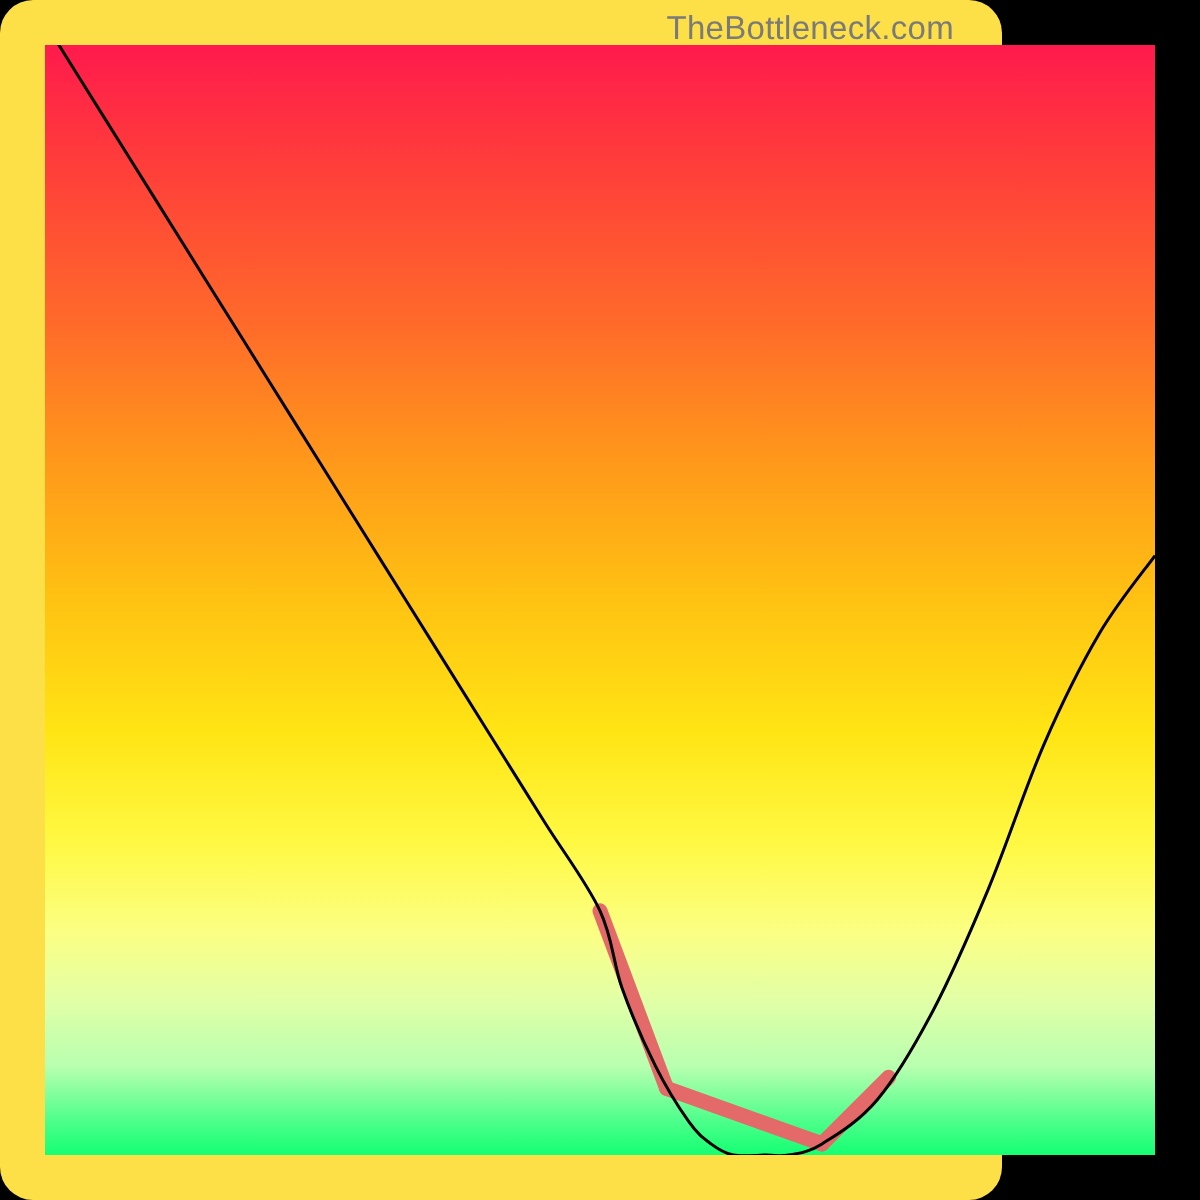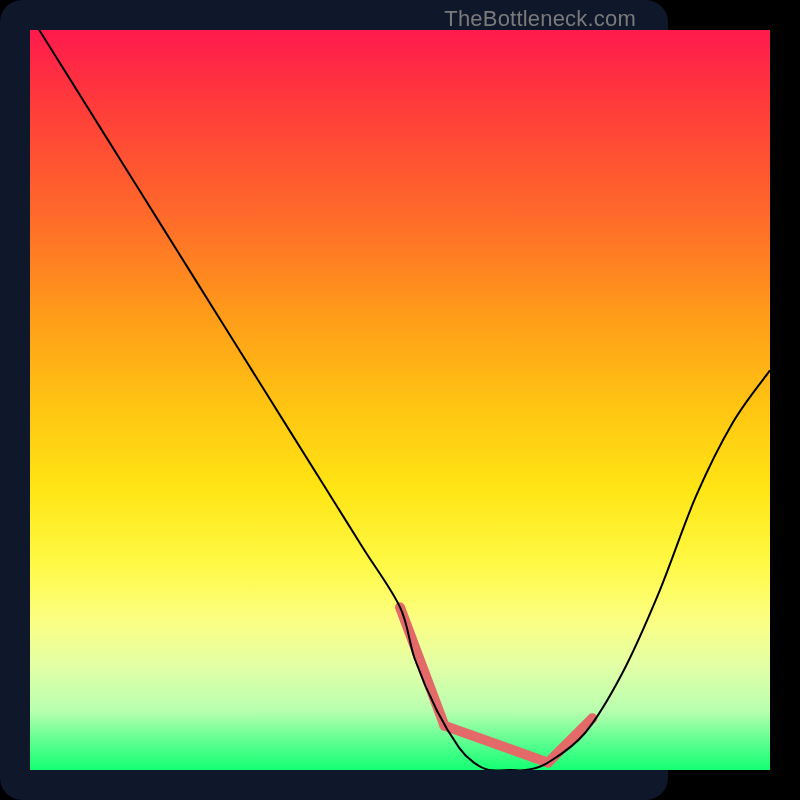--- a/index.html
+++ b/index.html
@@ -8,21 +8,21 @@
     width: 800px;
     height: 800px;
     background: #000;
     overflow: hidden;
     font-family: Arial, Helvetica, sans-serif;
   }
   .frame {
     position: relative;
     width: 668px;
     height: 800px;
-    background: #0f172a;
+    background: #fde047;
     border-radius: 22px;
   }
   .plot {
     
     position: absolute;
     left: 30px;
     top: 30px;
     width: 740px;
     height: 740px;
     background: linear-gradient(

